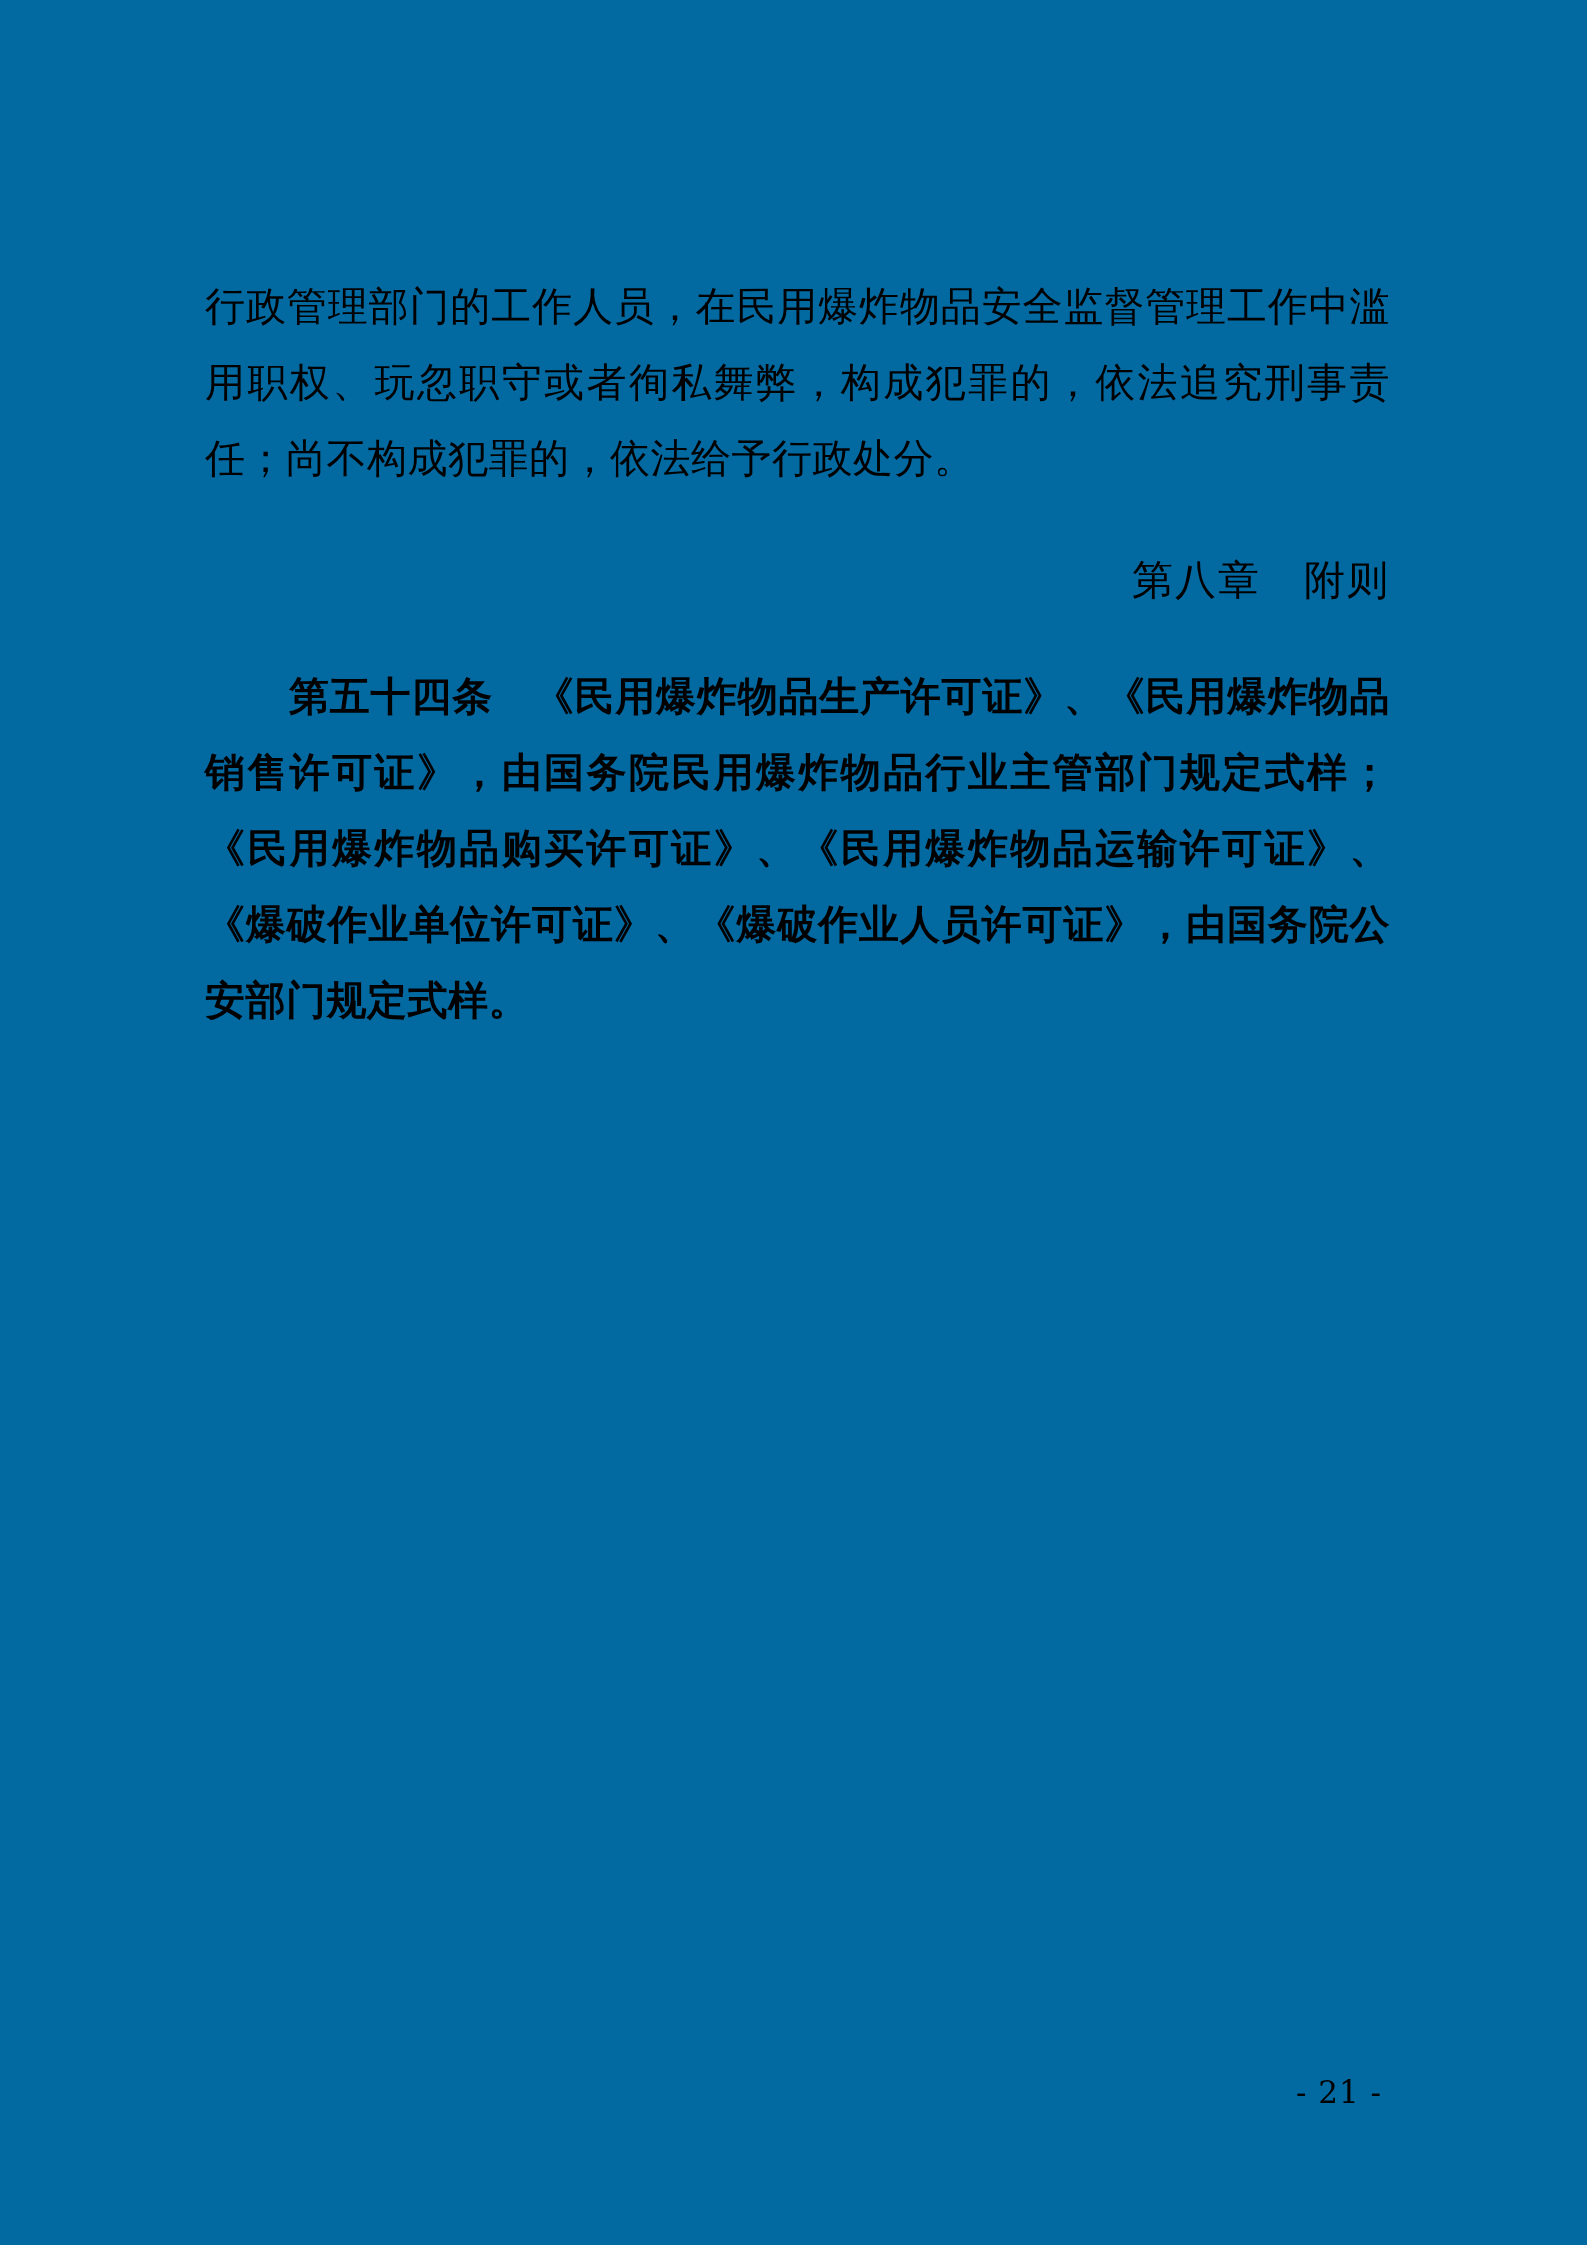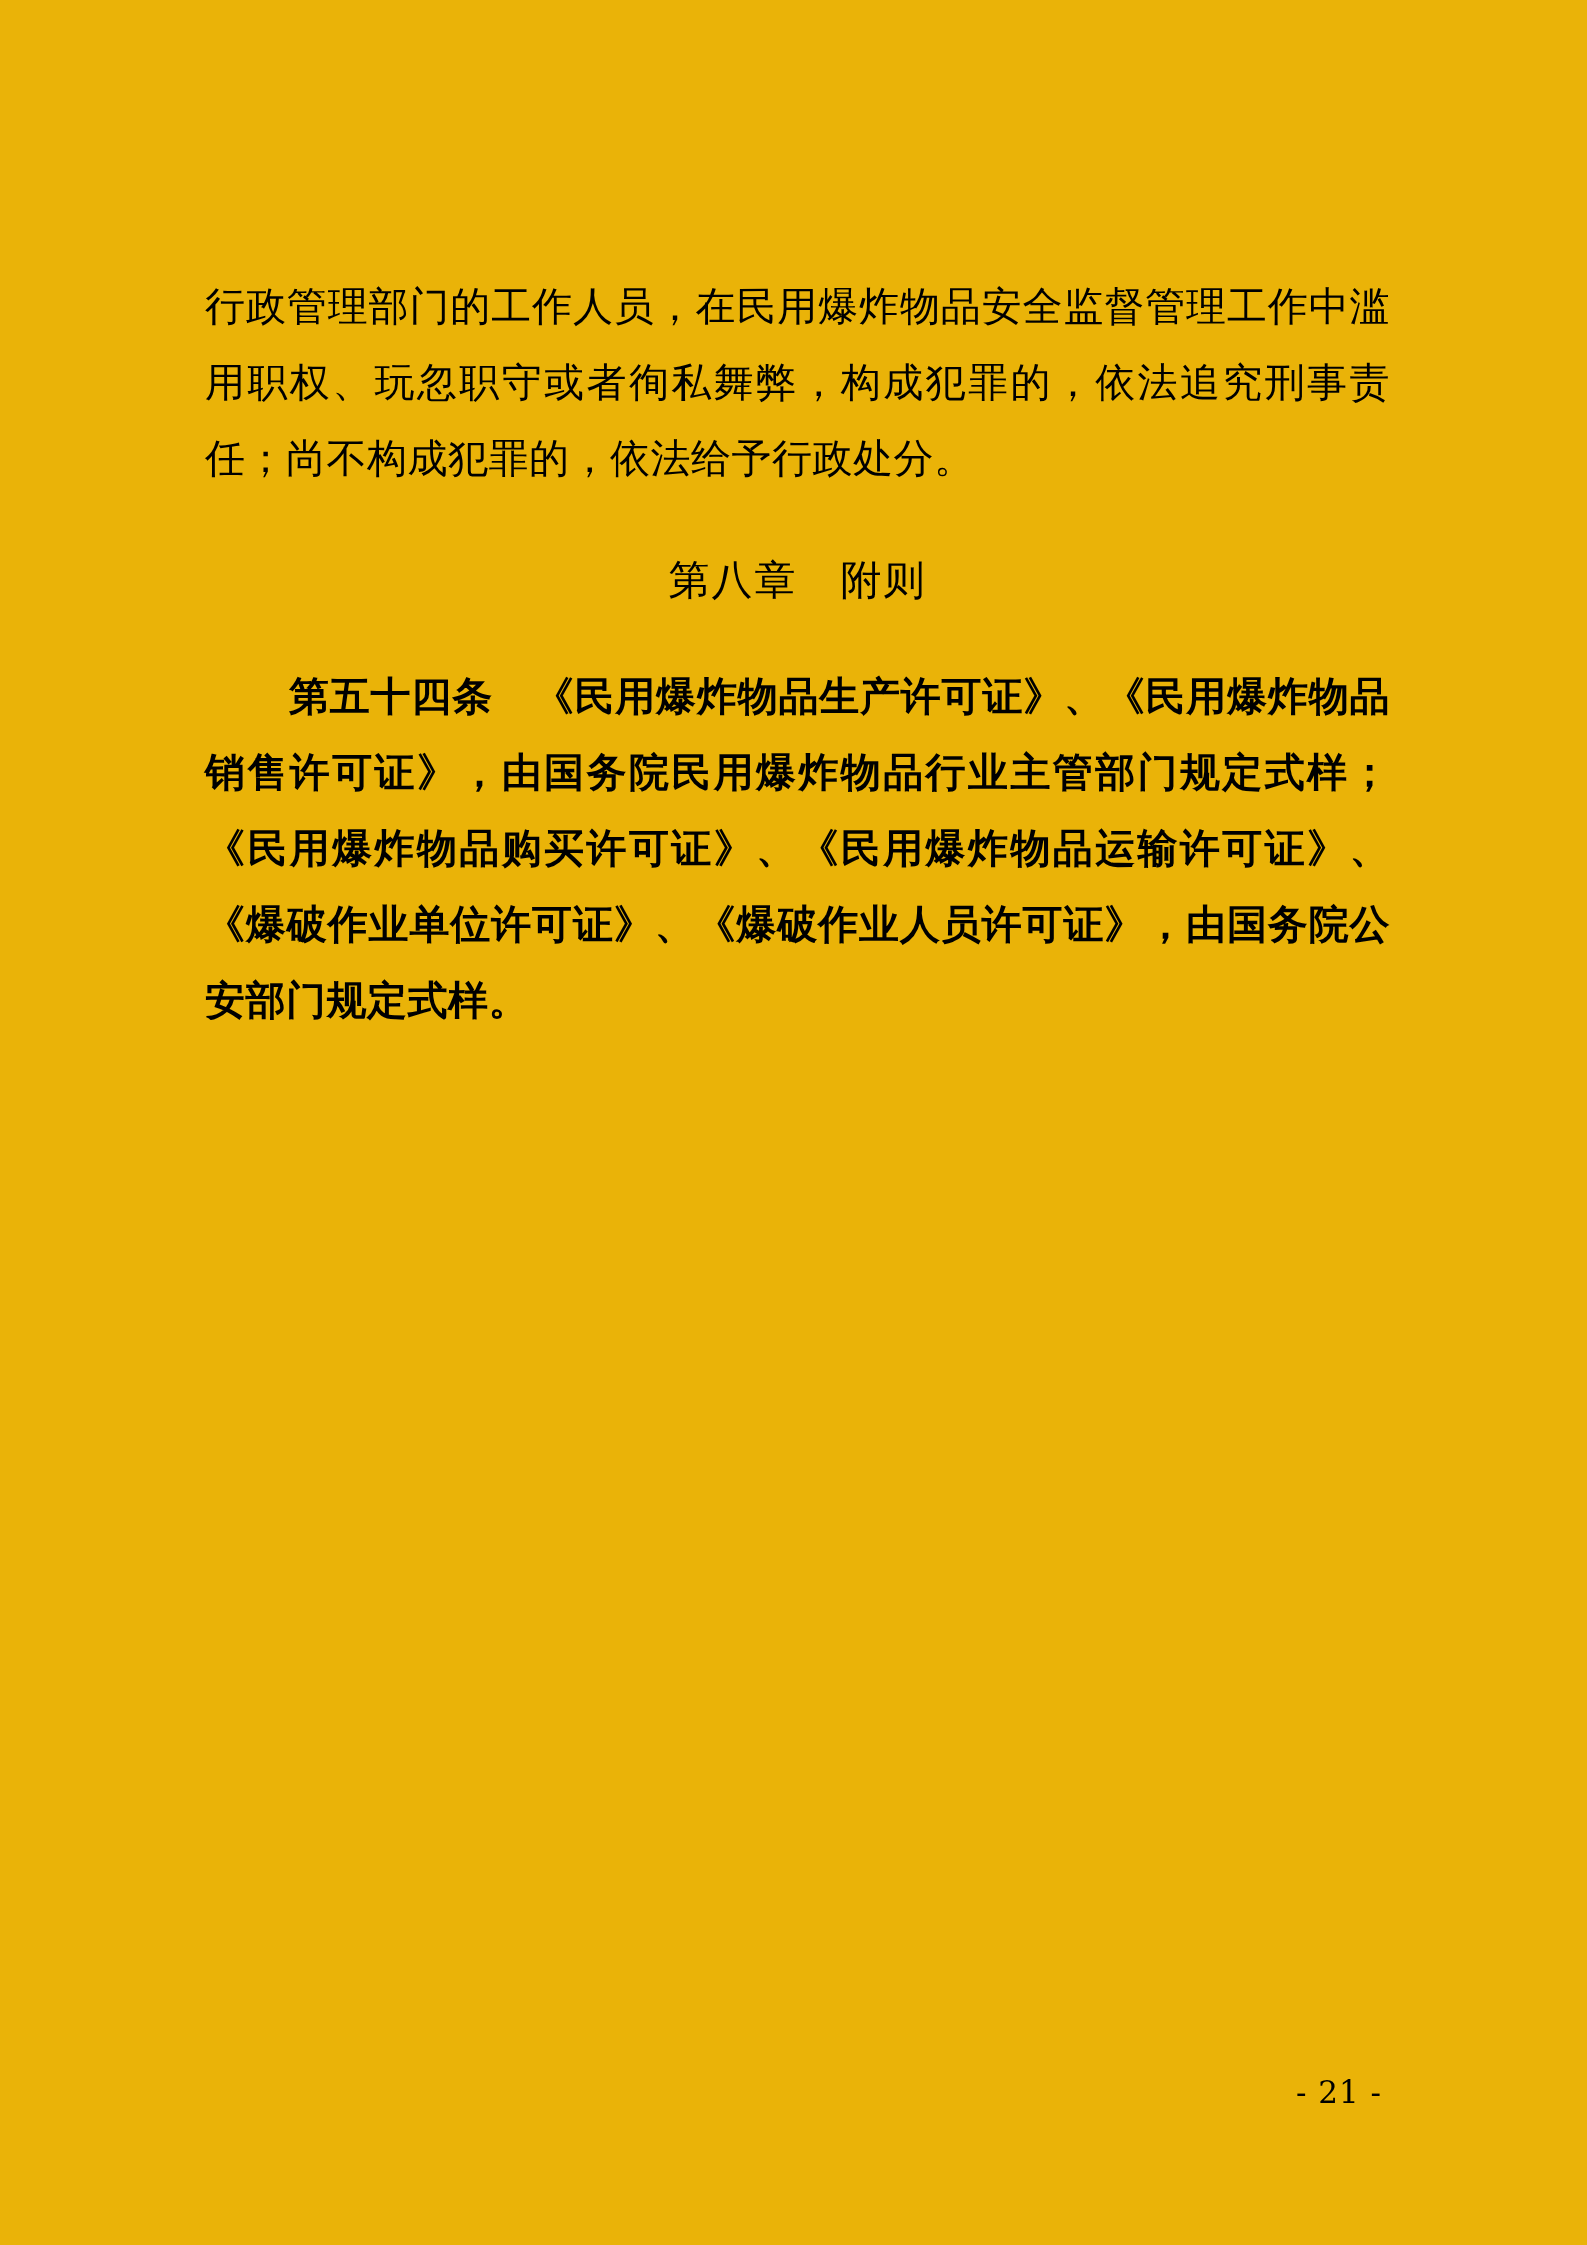--- a/index.html
+++ b/index.html
@@ -4,21 +4,21 @@
 <style>
   html, body {
     margin: 0;
     padding: 0;
     background: #ffffff;
   }
   .page {
     position: relative;
     width: 1587px;
     height: 2245px;
-    background: #eab308;
+    background: #0369a1;
     margin: 0 auto;
     box-sizing: border-box;
     font-family: "DejaVu Serif", "Liberation Serif", serif;
     color: #000000;
     overflow: hidden;
   }
   .content {
     position: absolute;
     left: 205px;
     top: 268px;
@@ -34,21 +34,21 @@
     font-family: "DejaVu Serif", "Liberation Serif", serif;
   }
   .para.indent {
     text-indent: 84px;
     font-weight: bold;
   }
   .chapter-heading {
     font-family: "DejaVu Sans", "Liberation Sans", sans-serif;
     font-size: 41px;
     line-height: 76px;
-    text-align: center;
+    text-align: right;
     margin: 46px 0 40px 0;
     letter-spacing: 2px;
     font-weight: normal;
   }
   .page-number {
     position: absolute;
     right: 205px;
     bottom: 135px;
     font-size: 31px;
     font-family: "DejaVu Serif", "Liberation Serif", serif;

